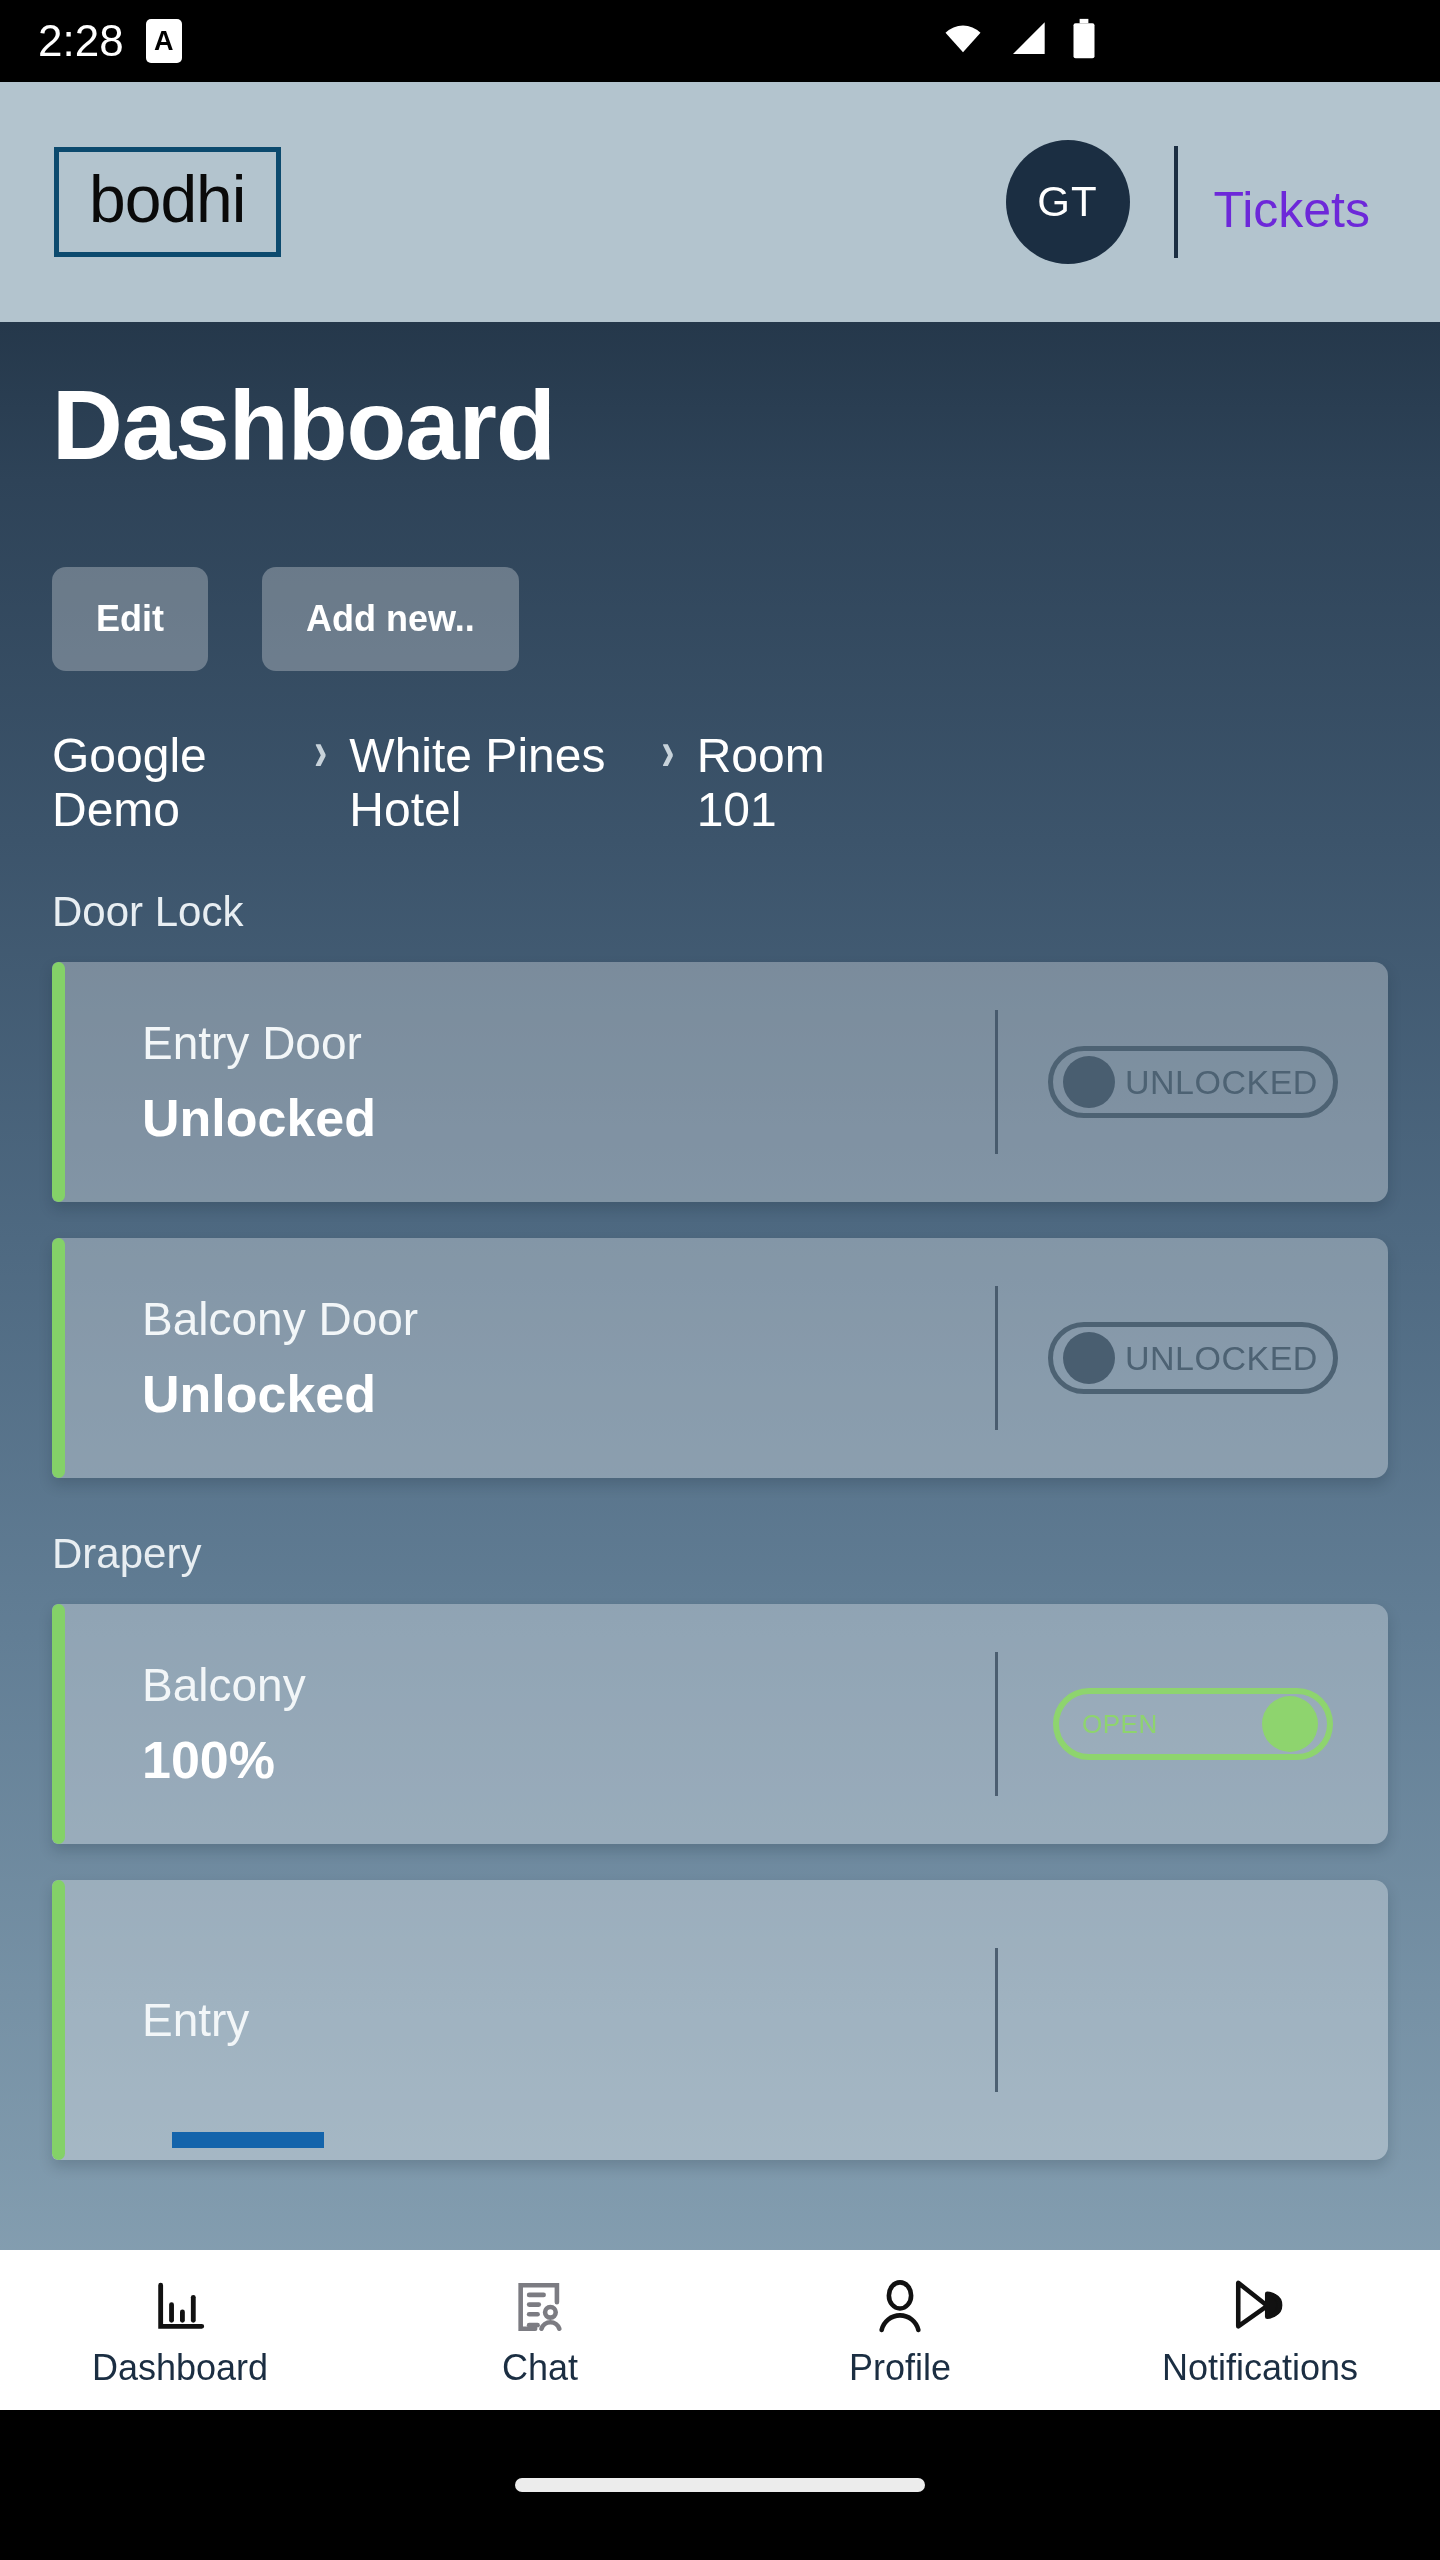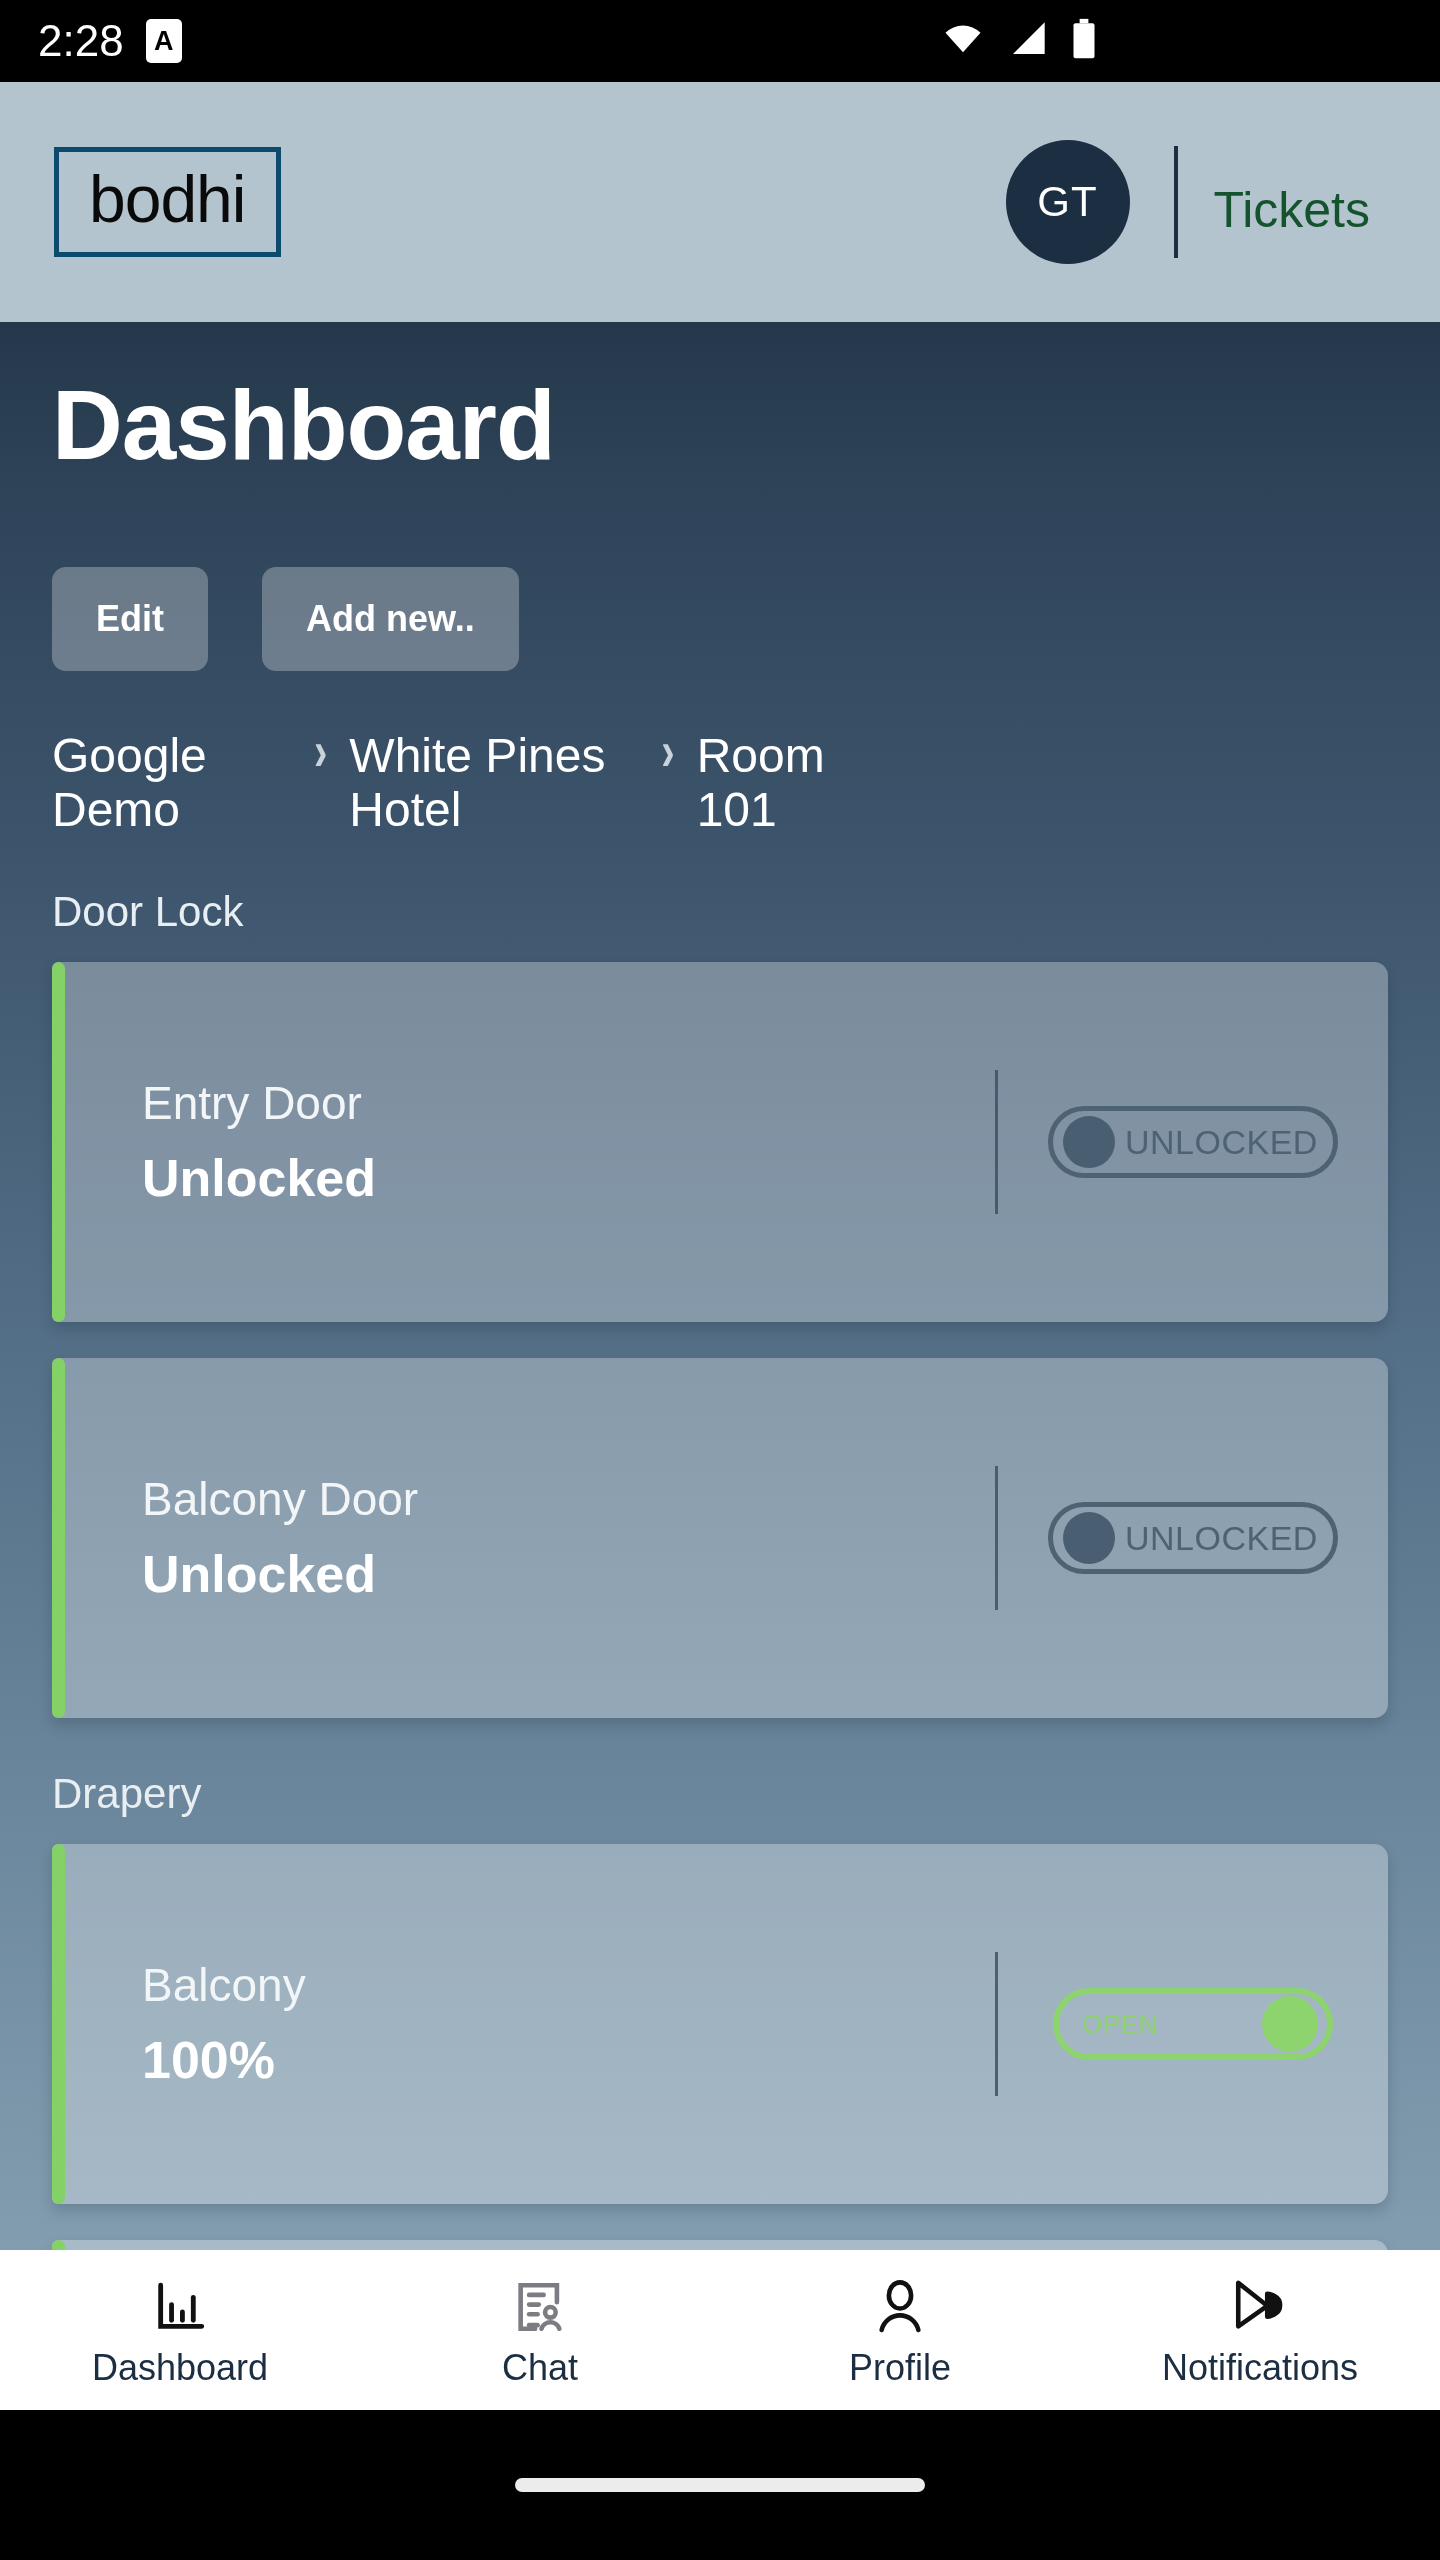--- a/index.html
+++ b/index.html
@@ -35,21 +35,21 @@
     display:flex; align-items:center; justify-content:center;
   }
   .logo-text { font-size:66px; color:#0a0a0a; font-weight:400; line-height:1; letter-spacing:-1px; }
   .header-right { margin-left:auto; display:flex; align-items:center; }
   .avatar {
     width:124px; height:124px; border-radius:50%; background:#1b2e42;
     color:#fff; font-size:42px; font-weight:400;
     display:flex; align-items:center; justify-content:center; letter-spacing:1px;
   }
   .hdr-divider { width:4px; height:112px; background:#1b2e42; margin:0 36px 0 44px; }
-  .tickets-link { font-size:50px; color:#14532d; font-weight:400; margin-right:16px;margin-top:15px; }
+  .tickets-link { font-size:50px; color:#6d28d9; font-weight:400; margin-right:16px;margin-top:15px; }
 
   
   .body-wrap {
     position:absolute; top:322px; left:0; width:1440px; height:1992px;
     background:linear-gradient(180deg,#25384b 0%, #2e4358 8%, #3c546b 26%,
                                #4e6981 46%, #627e95 66%, #7691a5 84%, #86a0b2 100%);
     overflow:hidden;
   }
   .page-title {
     font-size:98px; font-weight:700; color:#ffffff;
@@ -76,21 +76,21 @@
     font-size:40px; color:#c7d2da; margin:0 22px; font-weight:700;
     transform:scaleY(1.4);
   }
 
   .section-label {
     font-size:42px; color:#e8eef2; font-weight:400;
     padding-left:52px; margin-top:52px; margin-bottom:26px;
   }
 
   .card {
-    position:relative; margin:0 52px 0 52px; height:360px;
+    position:relative; margin:0 52px 0 52px; height:240px;
     background:rgba(255,255,255,0.30);
     border-radius:6px 14px 14px 6px;
     display:flex; align-items:center;
     box-shadow:0 7px 14px rgba(10,25,40,0.18);
     overflow:hidden;
   }
   .card-accent {
     position:absolute; left:0; top:0; width:13px; height:100%;
     background:#84d168; border-radius:7px;
   }

